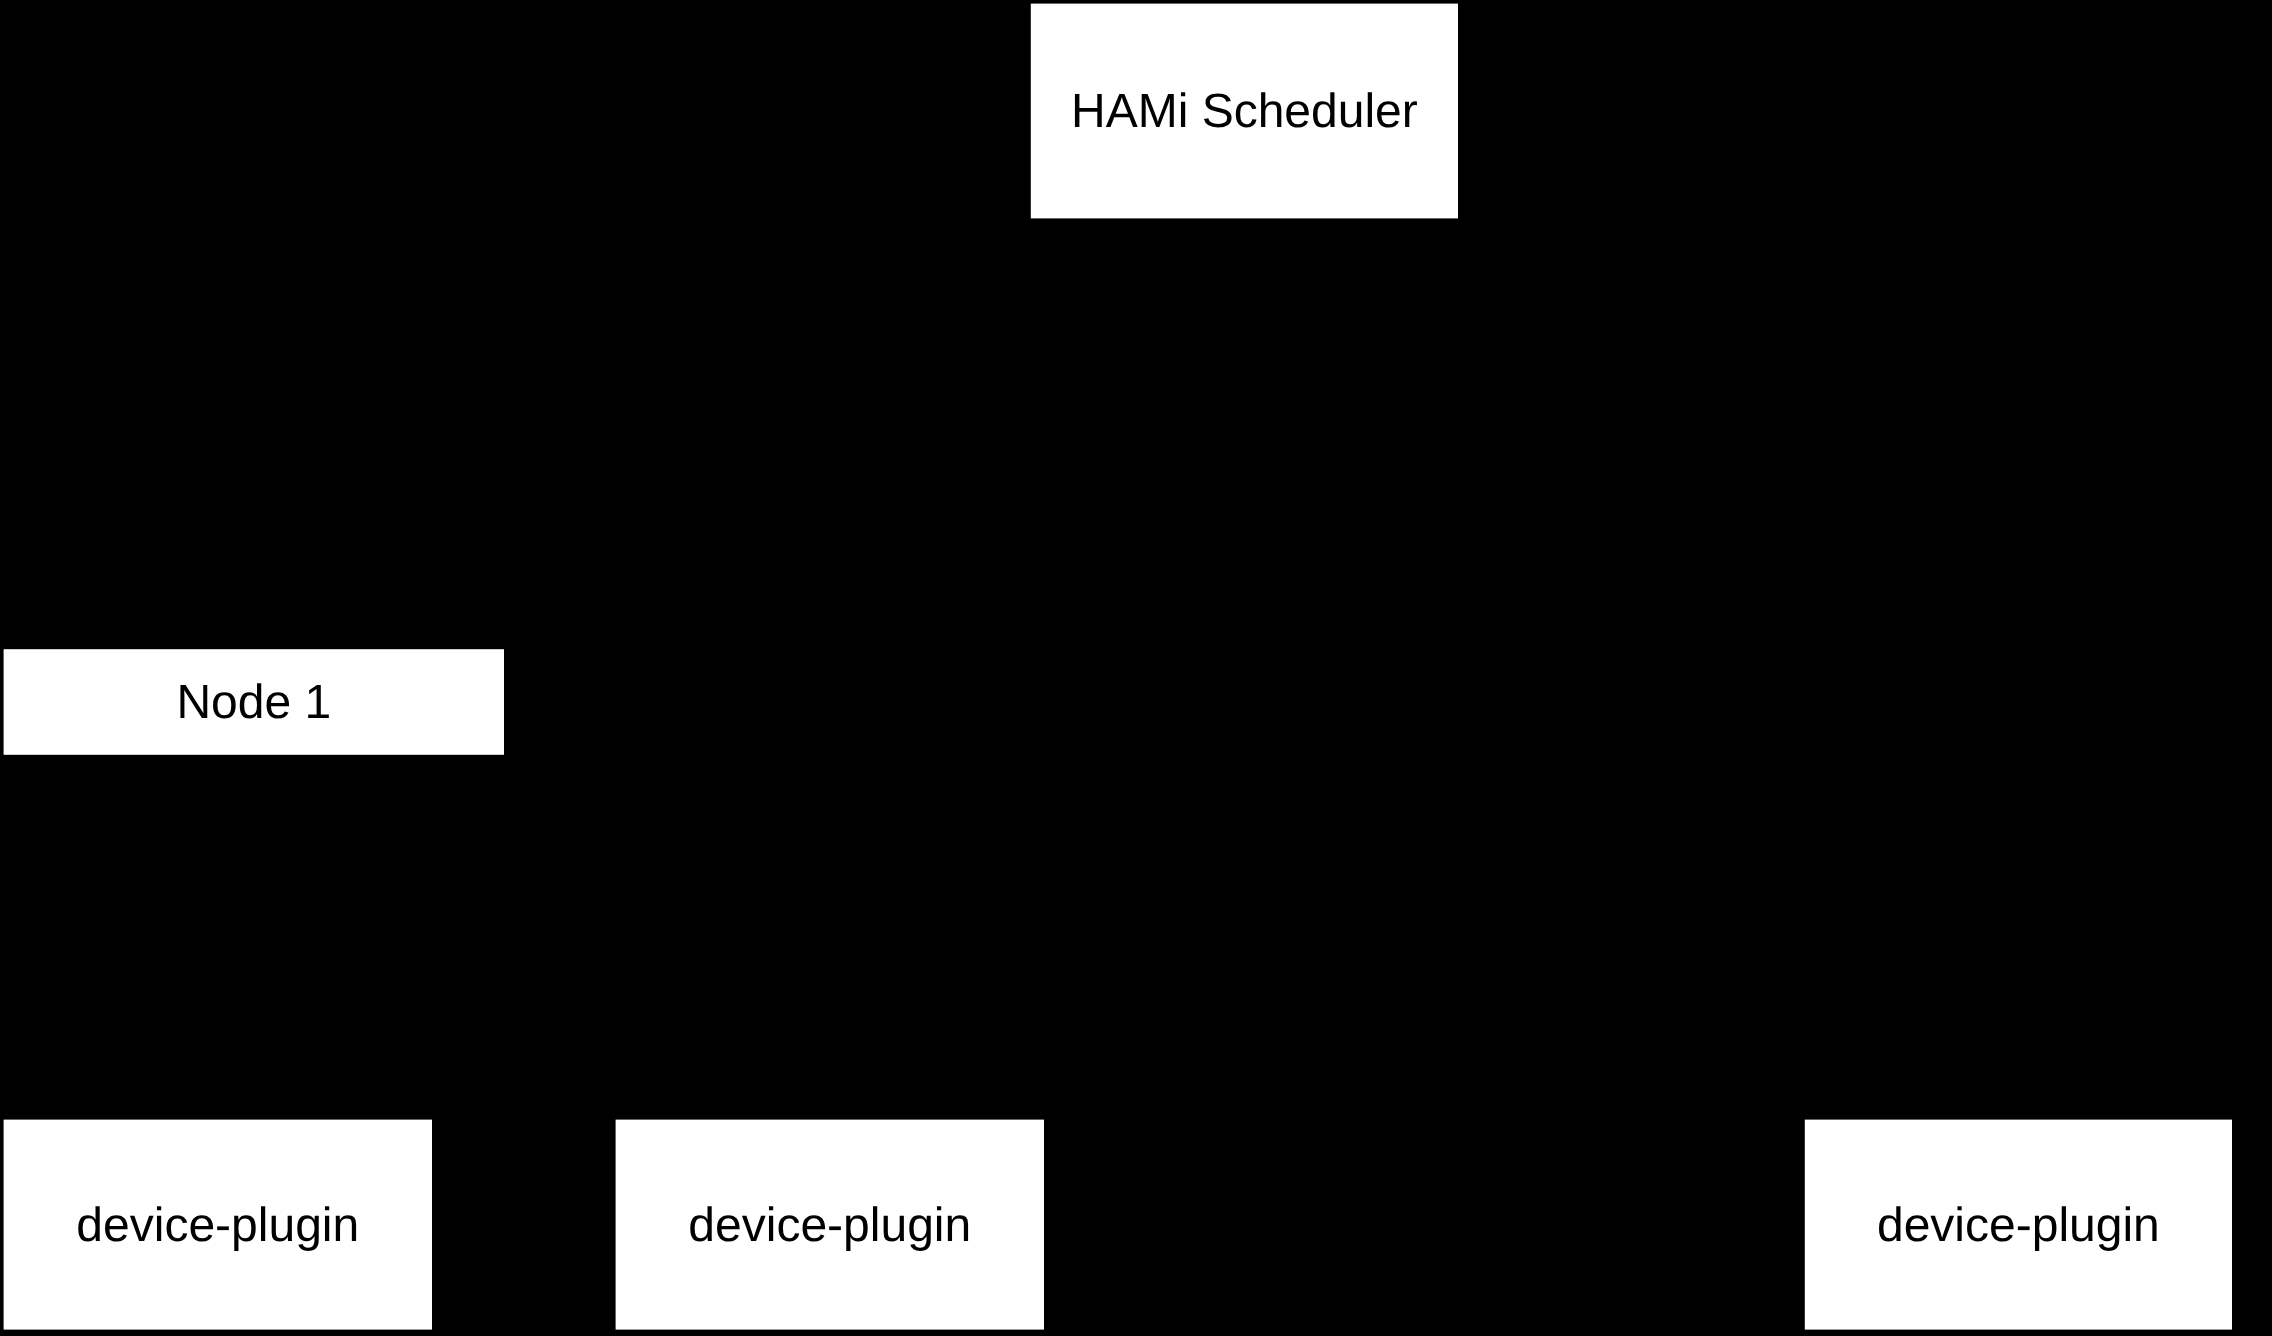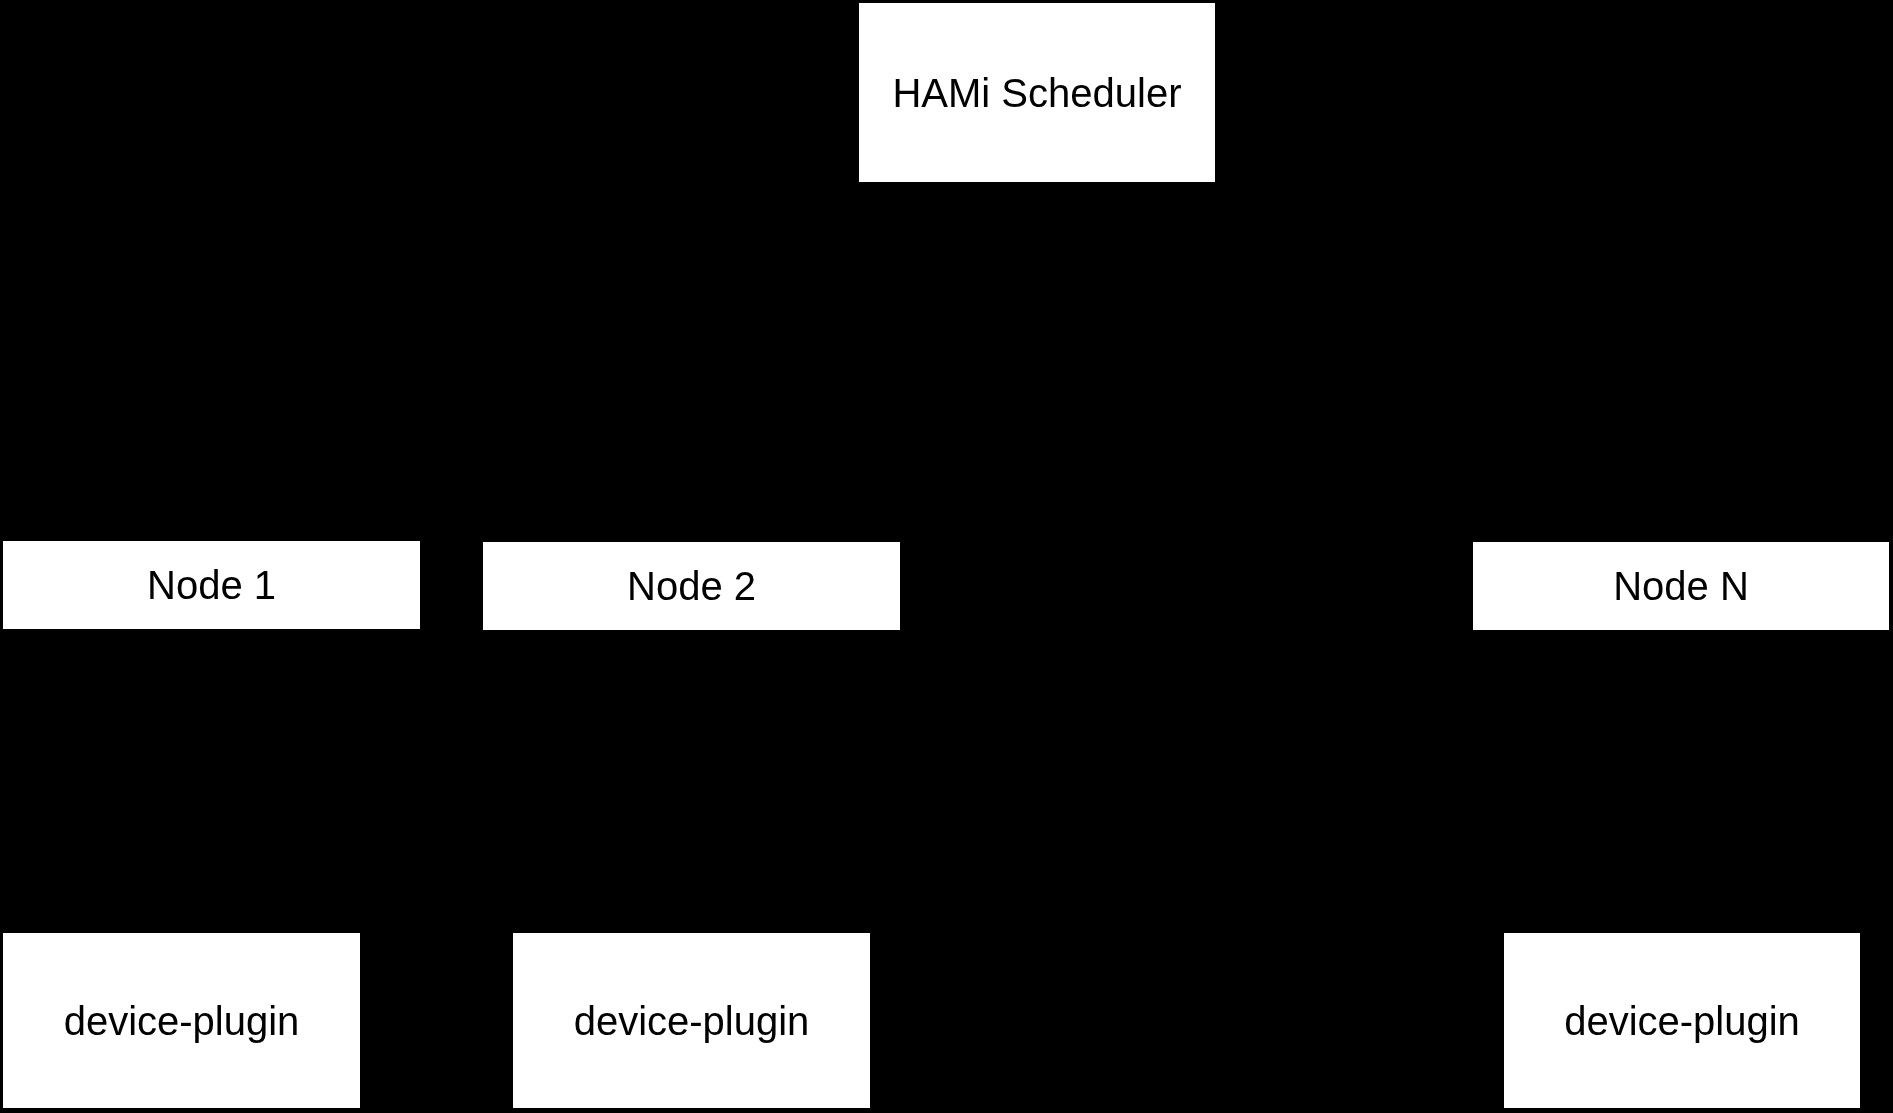--- a/index.html
+++ b/index.html
@@ -43,27 +43,21 @@
 <div class="canvas">
 
   <div class="box scheduler">
     <span class="box-label">HAMi Scheduler</span>
   </div>
 
   <div class="box node-1">
     <span class="box-label">Node 1</span>
   </div>
 
-  <div class="box node-2">
-    <span class="box-label">Node 2</span>
-  </div>
 
-  <div class="box node-n">
-    <span class="box-label">Node N</span>
-  </div>
 
   <div class="box device-plugin-1">
     <span class="box-label">device-plugin</span>
   </div>
 
   <div class="box device-plugin-2">
     <span class="box-label">device-plugin</span>
   </div>
 
   <div class="box device-plugin-3">

